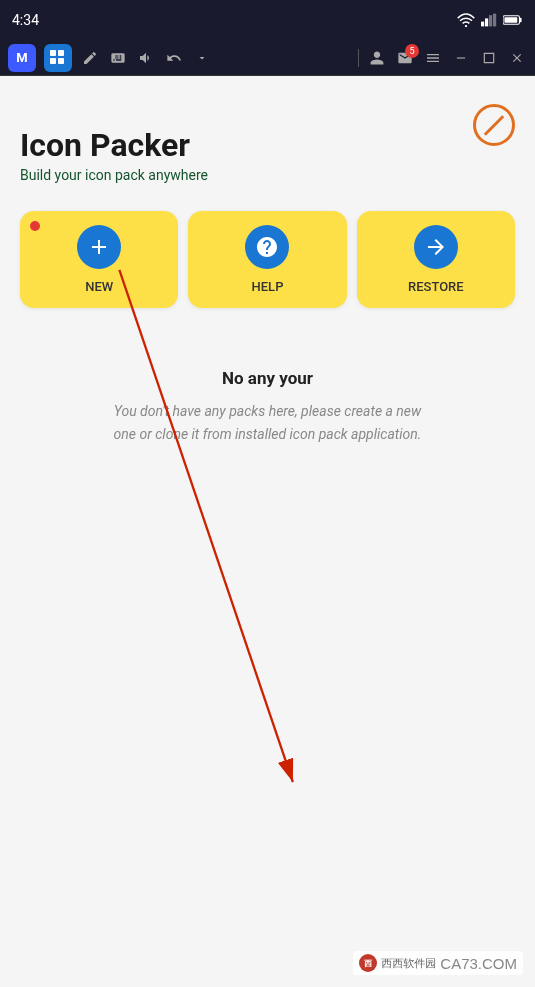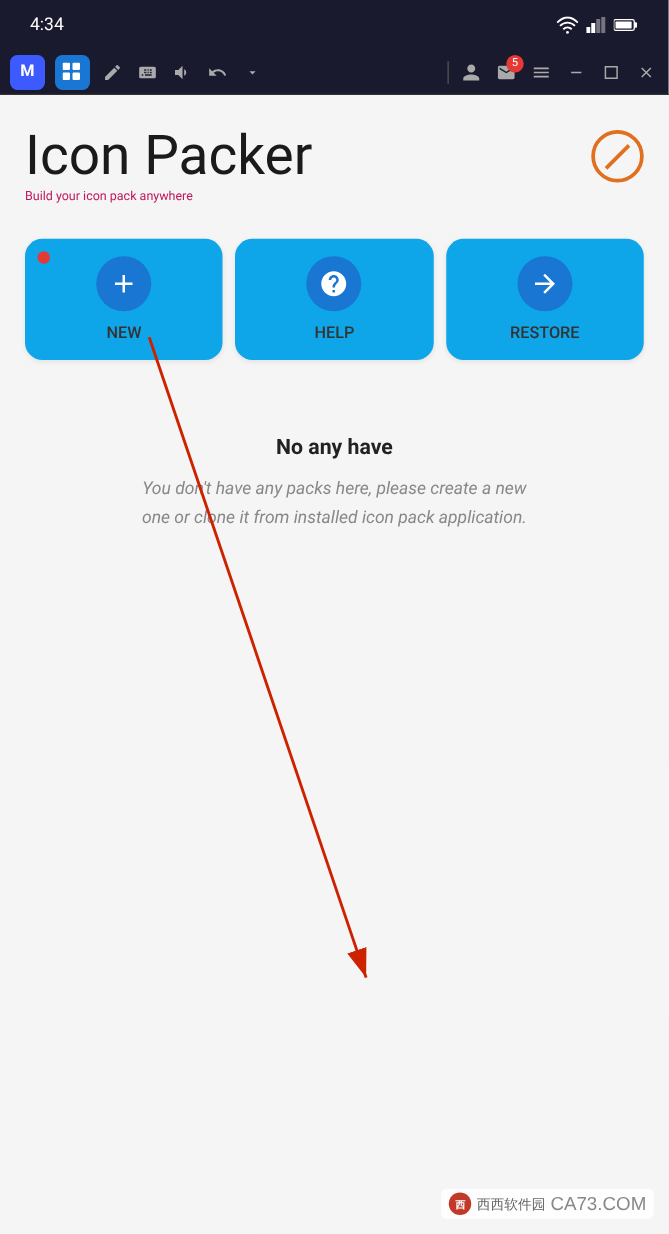--- a/index.html
+++ b/index.html
@@ -14,21 +14,21 @@
     }
 
     
     .status-bar {
       width: 100%;
       height: 40px;
       background: #1a1a2e;
       display: flex;
       align-items: center;
       justify-content: space-between;
-      padding: 0 24px;
+      padding: 0 12px;
       color: white;
       font-size: 14px;
     }
 
     .status-bar-left {
       display: flex;
       align-items: center;
       gap: 6px;
     }
 
@@ -123,29 +123,30 @@
     }
 
     .app-header {
       display: flex;
       justify-content: space-between;
       align-items: flex-start;
       margin-bottom: 28px;
     }
 
     .app-title {
-      font-size: 44px;
-      font-weight: normal;
+      font-size: 32px;
+      font-weight: bold;
       color: #1a1a1a;
       line-height: 1.1;
+      margin-top: 28px;
     }
 
     .app-subtitle {
-      font-size: 10px;
-      color: #be185d;
+      font-size: 14px;
+      color: #14532d;
       margin-top: 4px;
     }
 
     .no-sign-icon {
       width: 42px;
       height: 42px;
       border-radius: 50%;
       border: 3px solid #e07020;
       display: flex;
       align-items: center;
@@ -162,21 +163,21 @@
     }
 
     
     .action-buttons {
       display: flex;
       gap: 10px;
       margin-bottom: 40px;
     }
 
     .action-card {
-      background: #0ea5e9;
+      background: #fde047;
       border-radius: 14px;
       flex: 1;
       padding: 14px 10px;
       display: flex;
       flex-direction: column;
       align-items: center;
       gap: 10px;
       cursor: pointer;
       box-shadow: 0 1px 4px rgba(0,0,0,0.08);
       position: relative;
@@ -434,21 +435,21 @@
         <div class="action-card-icon blue">
           <svg width="24" height="24" viewBox="0 0 24 24" fill="white">
             <path d="M12 4l-1.41 1.41L16.17 11H4v2h12.17l-5.58 5.59L12 20l8-8z"></path>
           </svg>
         </div>
         <span class="action-card-label">RESTORE</span>
       </div>
     </div>
 
   <div class="empty-state">
-    <div class="empty-title">No any have</div>
+    <div class="empty-title">No any your</div>
     <div class="empty-desc">You don't have any packs here, please create a new one or clone it from installed icon pack application.</div>
   </div>
 
   <svg class="arrow-overlay" viewBox="0 0 535 987">
 
     <defs>
       <marker id="arrowhead" markerWidth="10" markerHeight="7" refX="10" refY="3.5" orient="auto">
         <polygon points="0 0, 10 3.5, 0 7" fill="#cc2200"></polygon>
       </marker>
     </defs>

